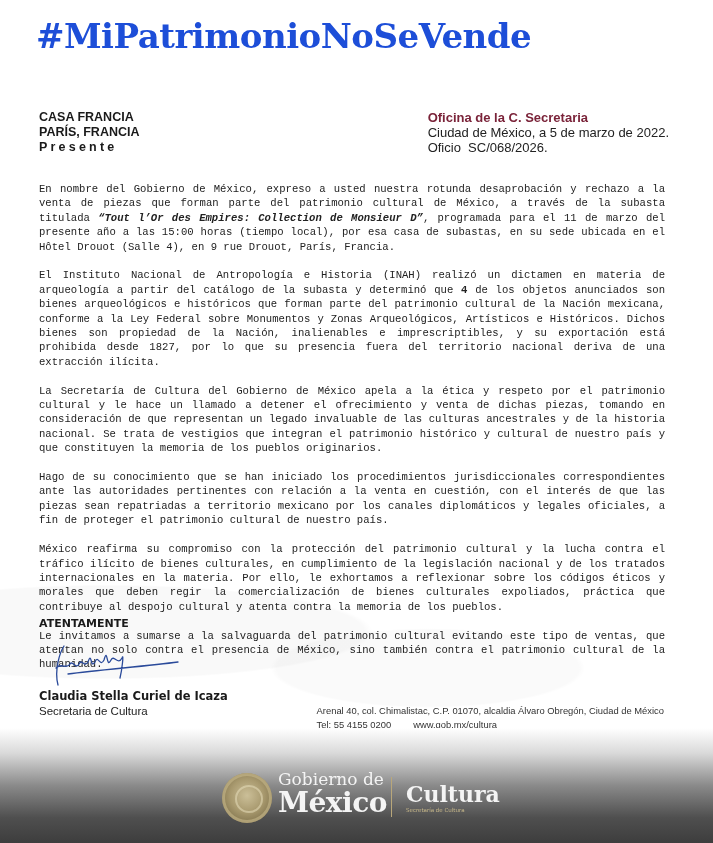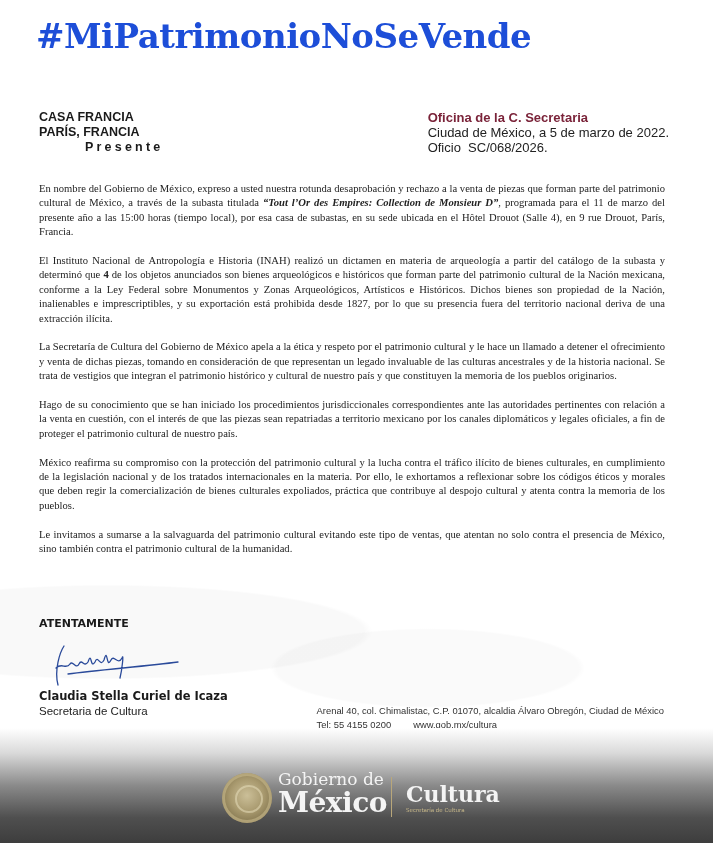--- a/index.html
+++ b/index.html
@@ -28,30 +28,30 @@
     font-size: 34px;
     letter-spacing: -0.5px;
     color: #1d4ed8;
     white-space: nowrap;
   }
   .recipient {
     position: absolute; left: 39px; top: 110px;
     font-family: "Liberation Sans", sans-serif;
     font-size: 12.5px; font-weight: bold; line-height: 15px; color: #1a1a1a;
   }
-  .recipient .presente { letter-spacing: 3.2px; margin-left: 46px; }
+  .recipient .presente { letter-spacing: 3.2px; }
   .office {
     position: absolute; right: 44px; top: 110px; text-align: left;
     font-family: "Liberation Sans", sans-serif;
     font-size: 13px; line-height: 15px; color: #222;
   }
   .office .office-name { color: #7a2339; font-weight: bold; }
   .body-text {
     position: absolute; left: 39px; top: 182px; width: 626px;
-    font-family: Liberation Serif, serif;
+    font-family: Liberation Mono, monospace;
     font-size: 10.6px; line-height: 14.4px; color: #222;
     text-align: justify;
   }
   .body-text p { margin-bottom: 14.4px; }
   .body-text b.inl { font-weight: bold; }
   .body-text i.title-em { font-weight: bold; font-style: italic; }
   .closing {
     position: absolute; left: 39px; top: 617px;
     font-family: "DejaVu Sans", sans-serif;
     font-size: 11px; font-weight: bold; color: #1a1a1a;

